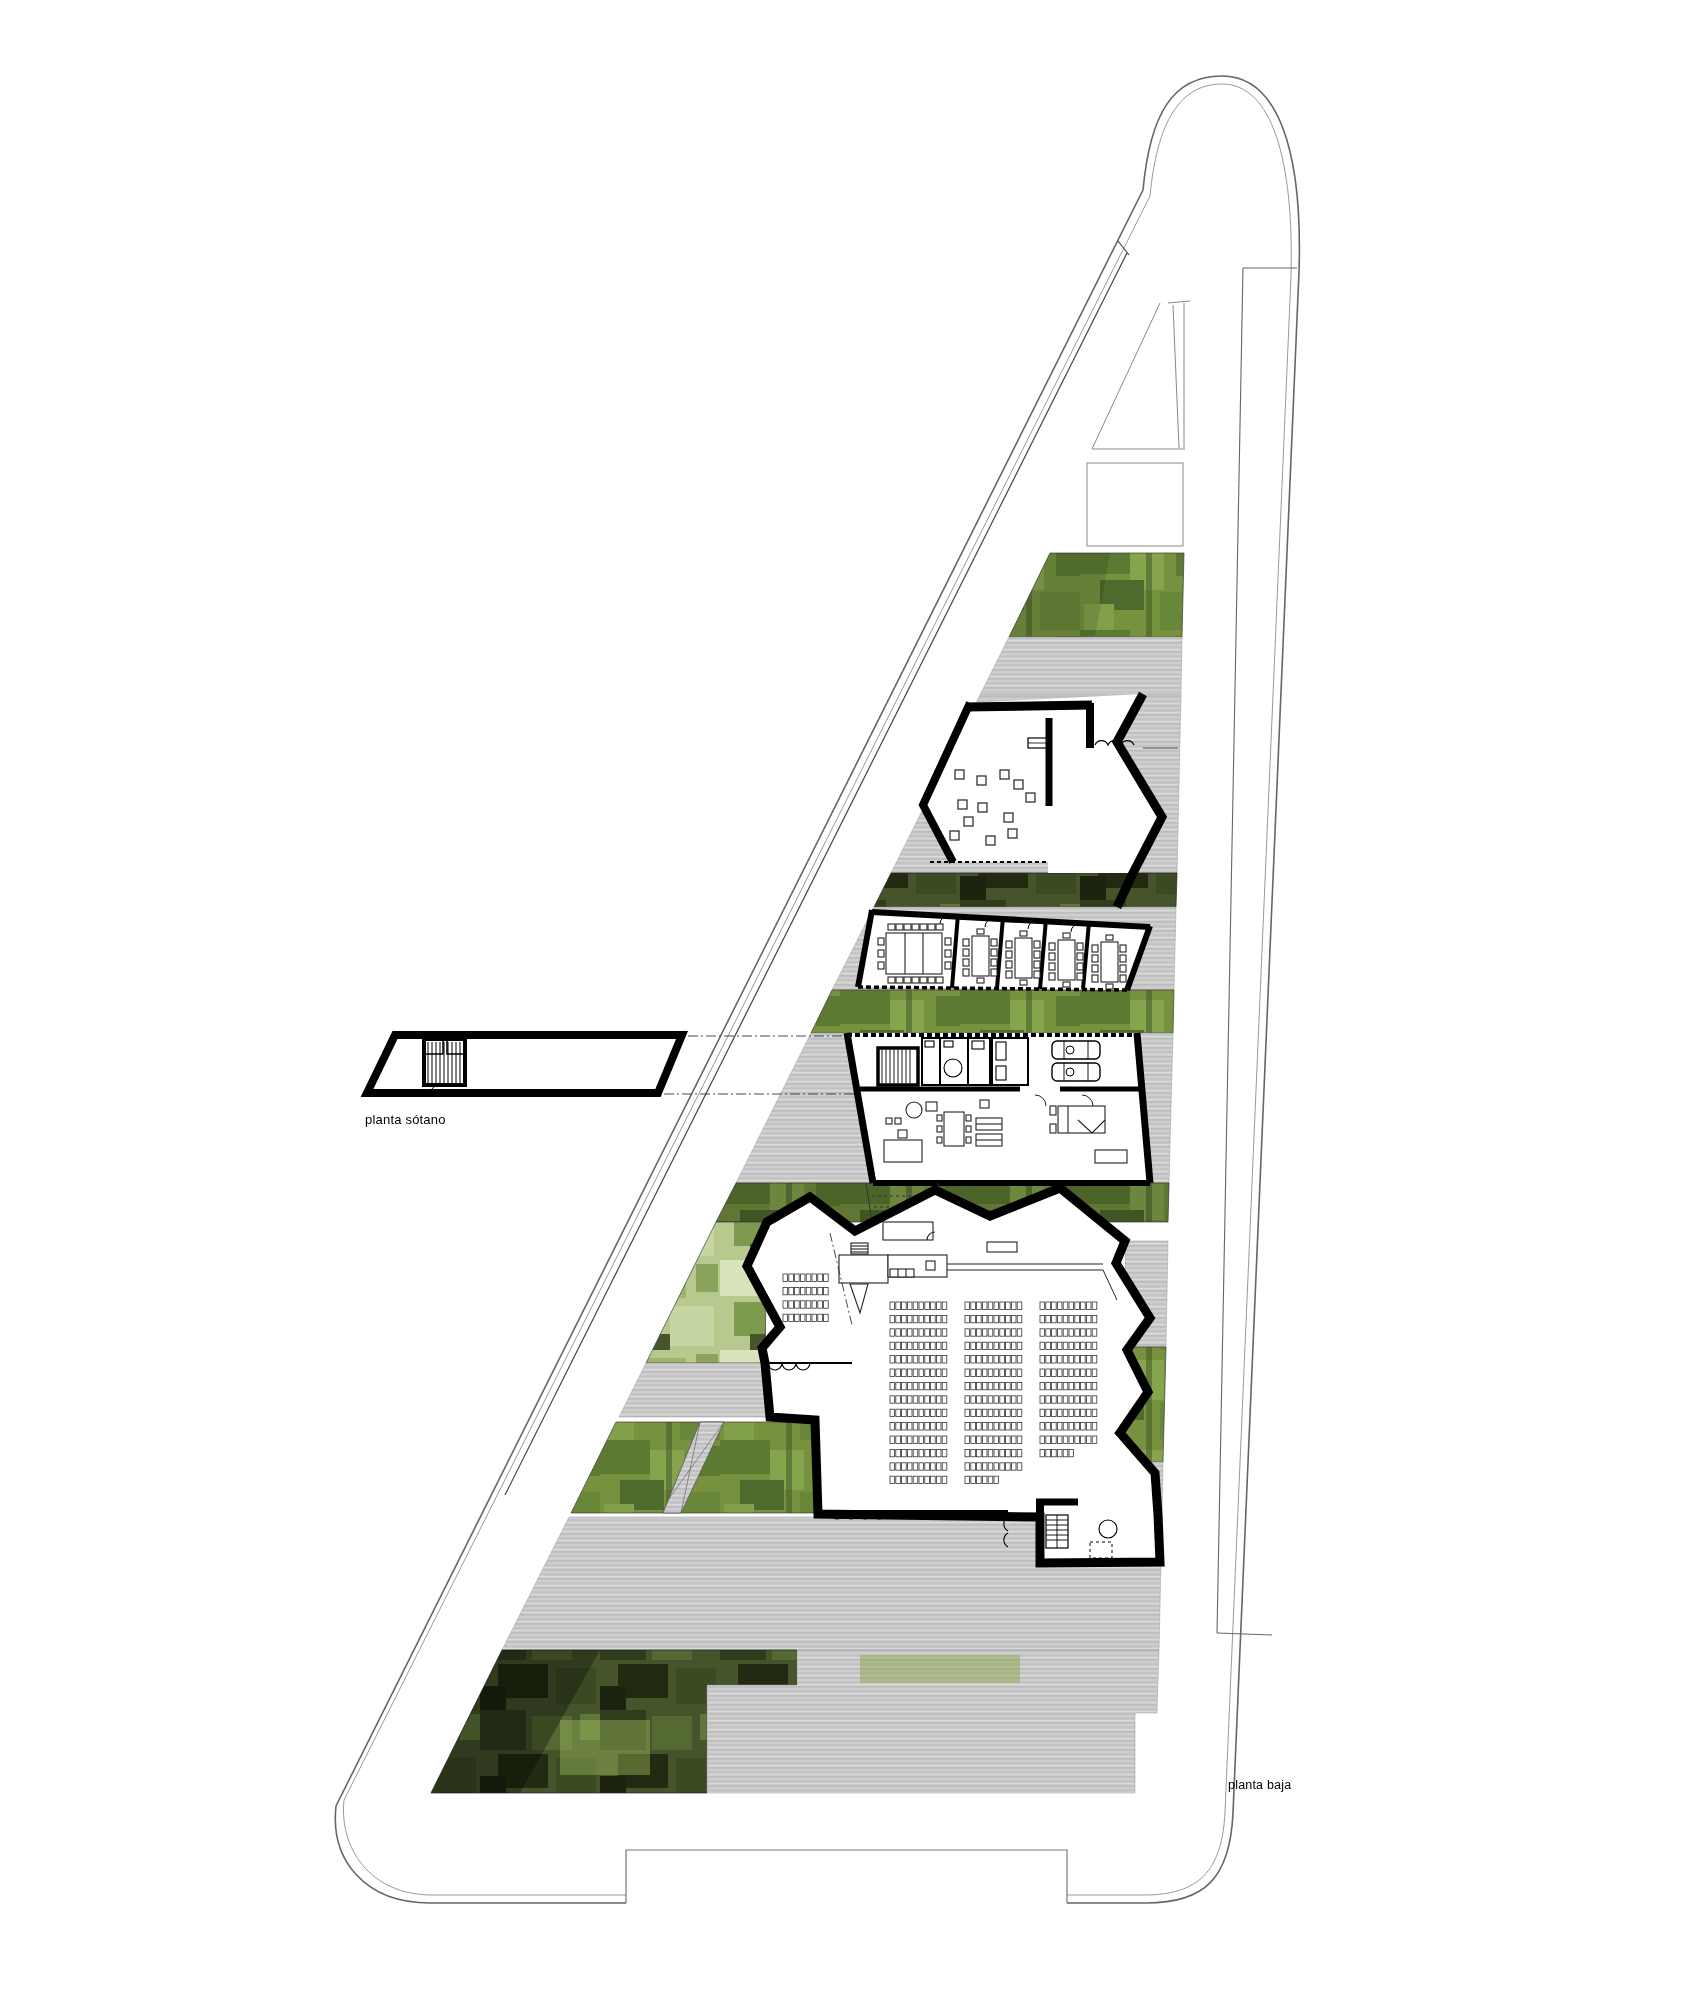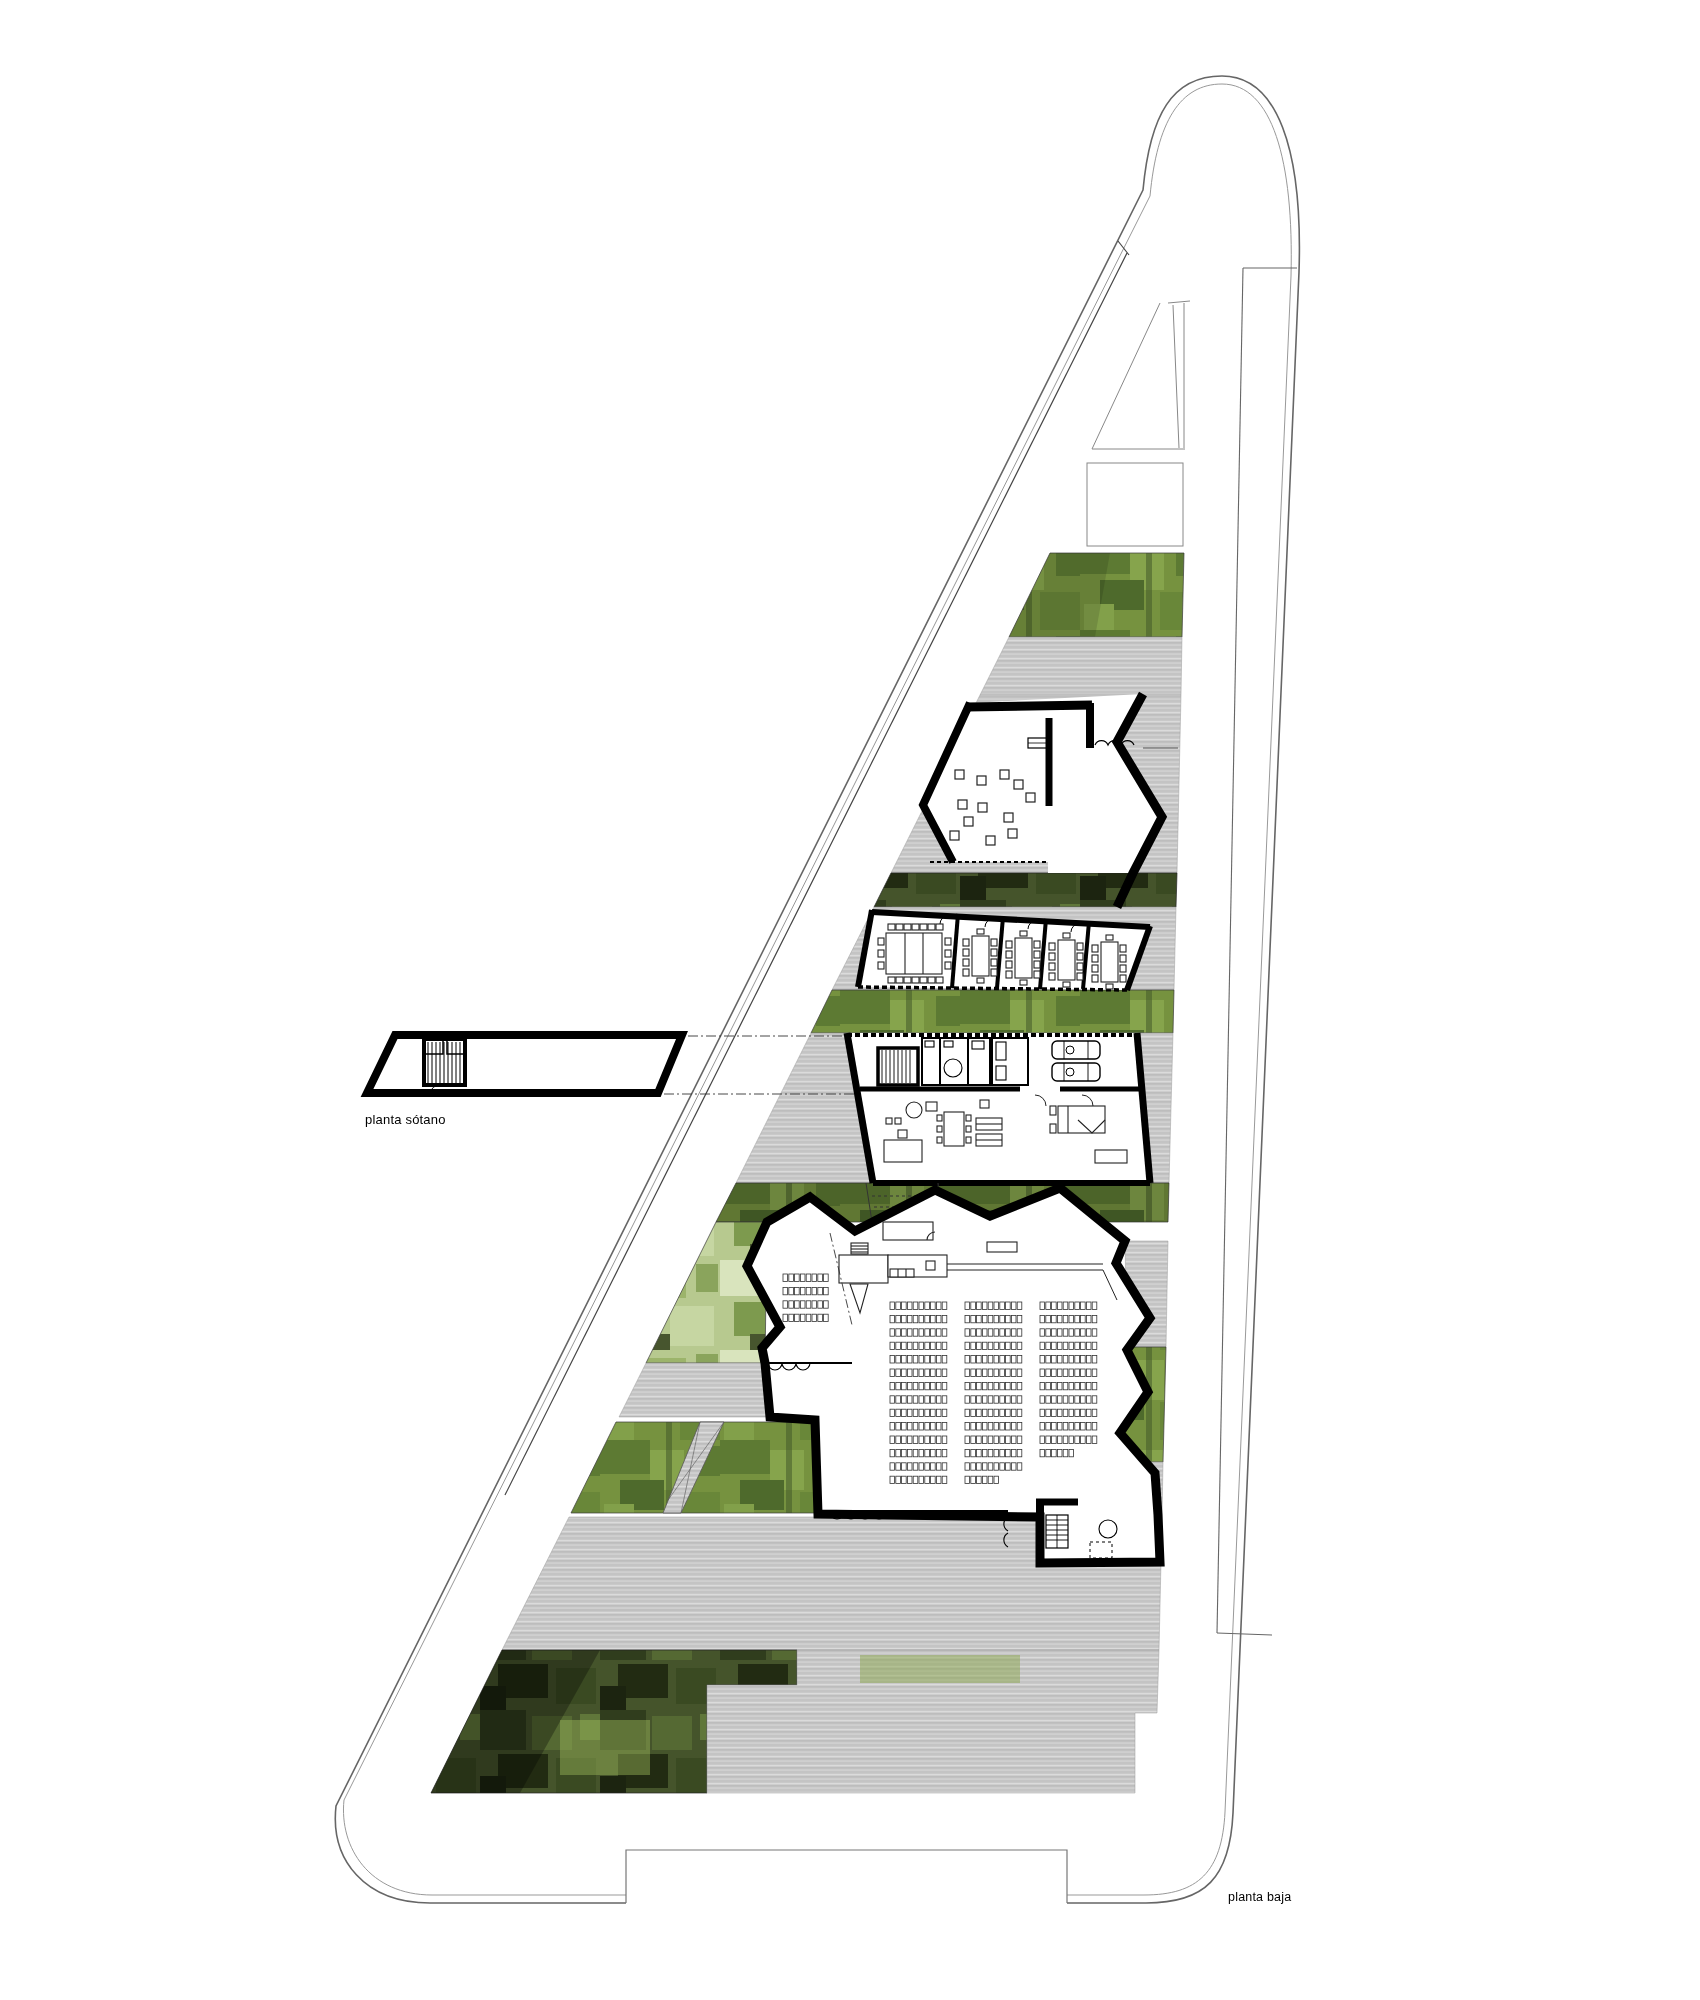--- a/index.html
+++ b/index.html
@@ -1,21 +1,21 @@
 <!DOCTYPE html>
 <html><head>
 <meta charset="utf-8">
 <style>
   html,body{margin:0;padding:0;background:#ffffff;}
   .stage{position:relative;width:1700px;height:2000px;background:#fff;overflow:hidden;
          font-family:"Liberation Sans", sans-serif;}
   .stage svg{position:absolute;left:0;top:0;}
   .plan-label{position:absolute;color:#000;font-size:13px;letter-spacing:0.2px;white-space:nowrap;text-align:center;}
   #label-basement{left:365px;top:1112px;}
-  #label-ground{left:1228px;top:1890px;font-size:12.5px;}
+  #label-ground{left:1228px;top:1778px;font-size:12.5px;}
 </style>
 </head>
 <body>
 
 <div class="stage">
 <svg width="1700" height="2000" viewBox="0 0 1700 2000">
   <defs>
     <pattern id="pGray" width="220" height="9" patternUnits="userSpaceOnUse">
       <rect width="220" height="9" fill="#c9c9c9"></rect>
       <rect y="1" width="220" height="1.3" fill="#dbdbdb"></rect>

